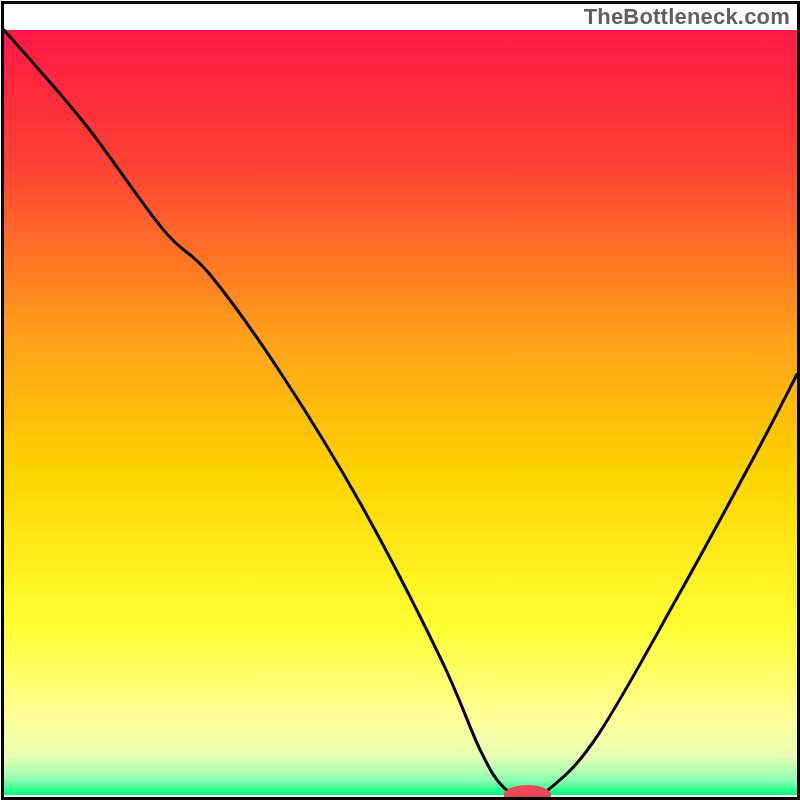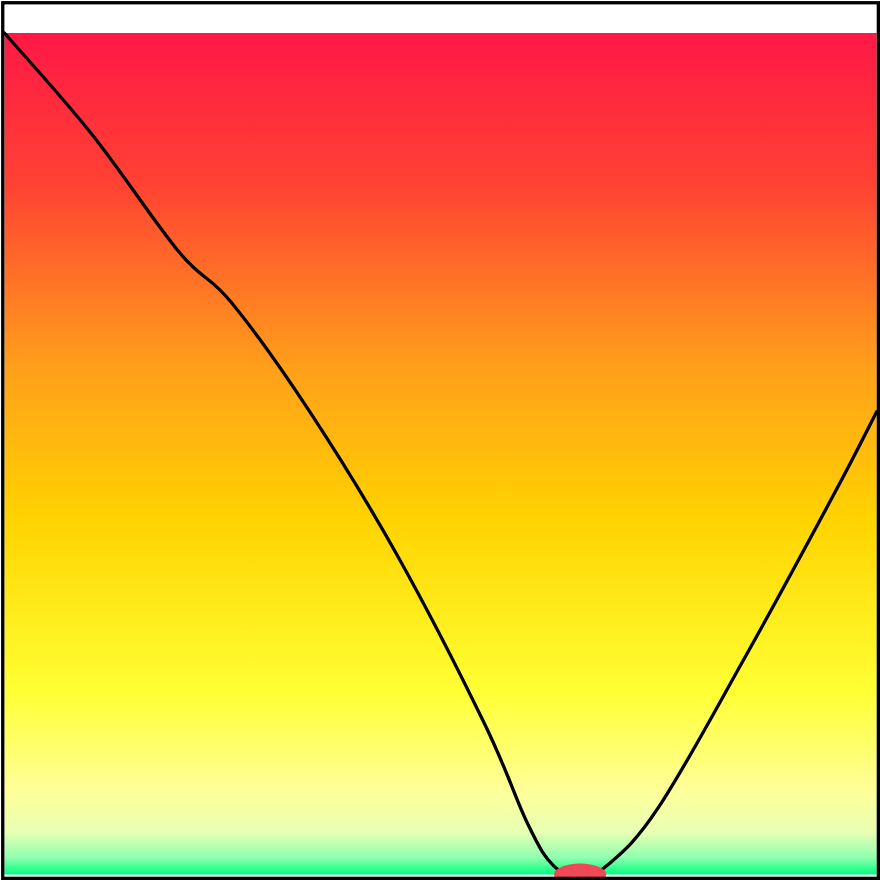--- a/index.html
+++ b/index.html
@@ -28,20 +28,21 @@
   svg.chart {
     position: absolute;
     top: 0;
     left: 0;
   }
 </style>
 </head>
 <body>
 <div class="container">
 
+<div class="watermark">TheBottleneck.com</div>
 
 <svg class="chart" width="800" height="800" viewBox="0 0 800 800">
   <defs>
     <linearGradient id="bg-grad" x1="0" y1="0" x2="0" y2="1">
     <stop offset="0%" stop-color="#ff1846"></stop>
           <stop offset="18%" stop-color="#ff4233"></stop>
           <stop offset="40%" stop-color="#ffa01a"></stop>
           <stop offset="57.99999999999999%" stop-color="#ffd400"></stop>
           <stop offset="78%" stop-color="#ffff33"></stop>
           <stop offset="90%" stop-color="#ffff99"></stop>

